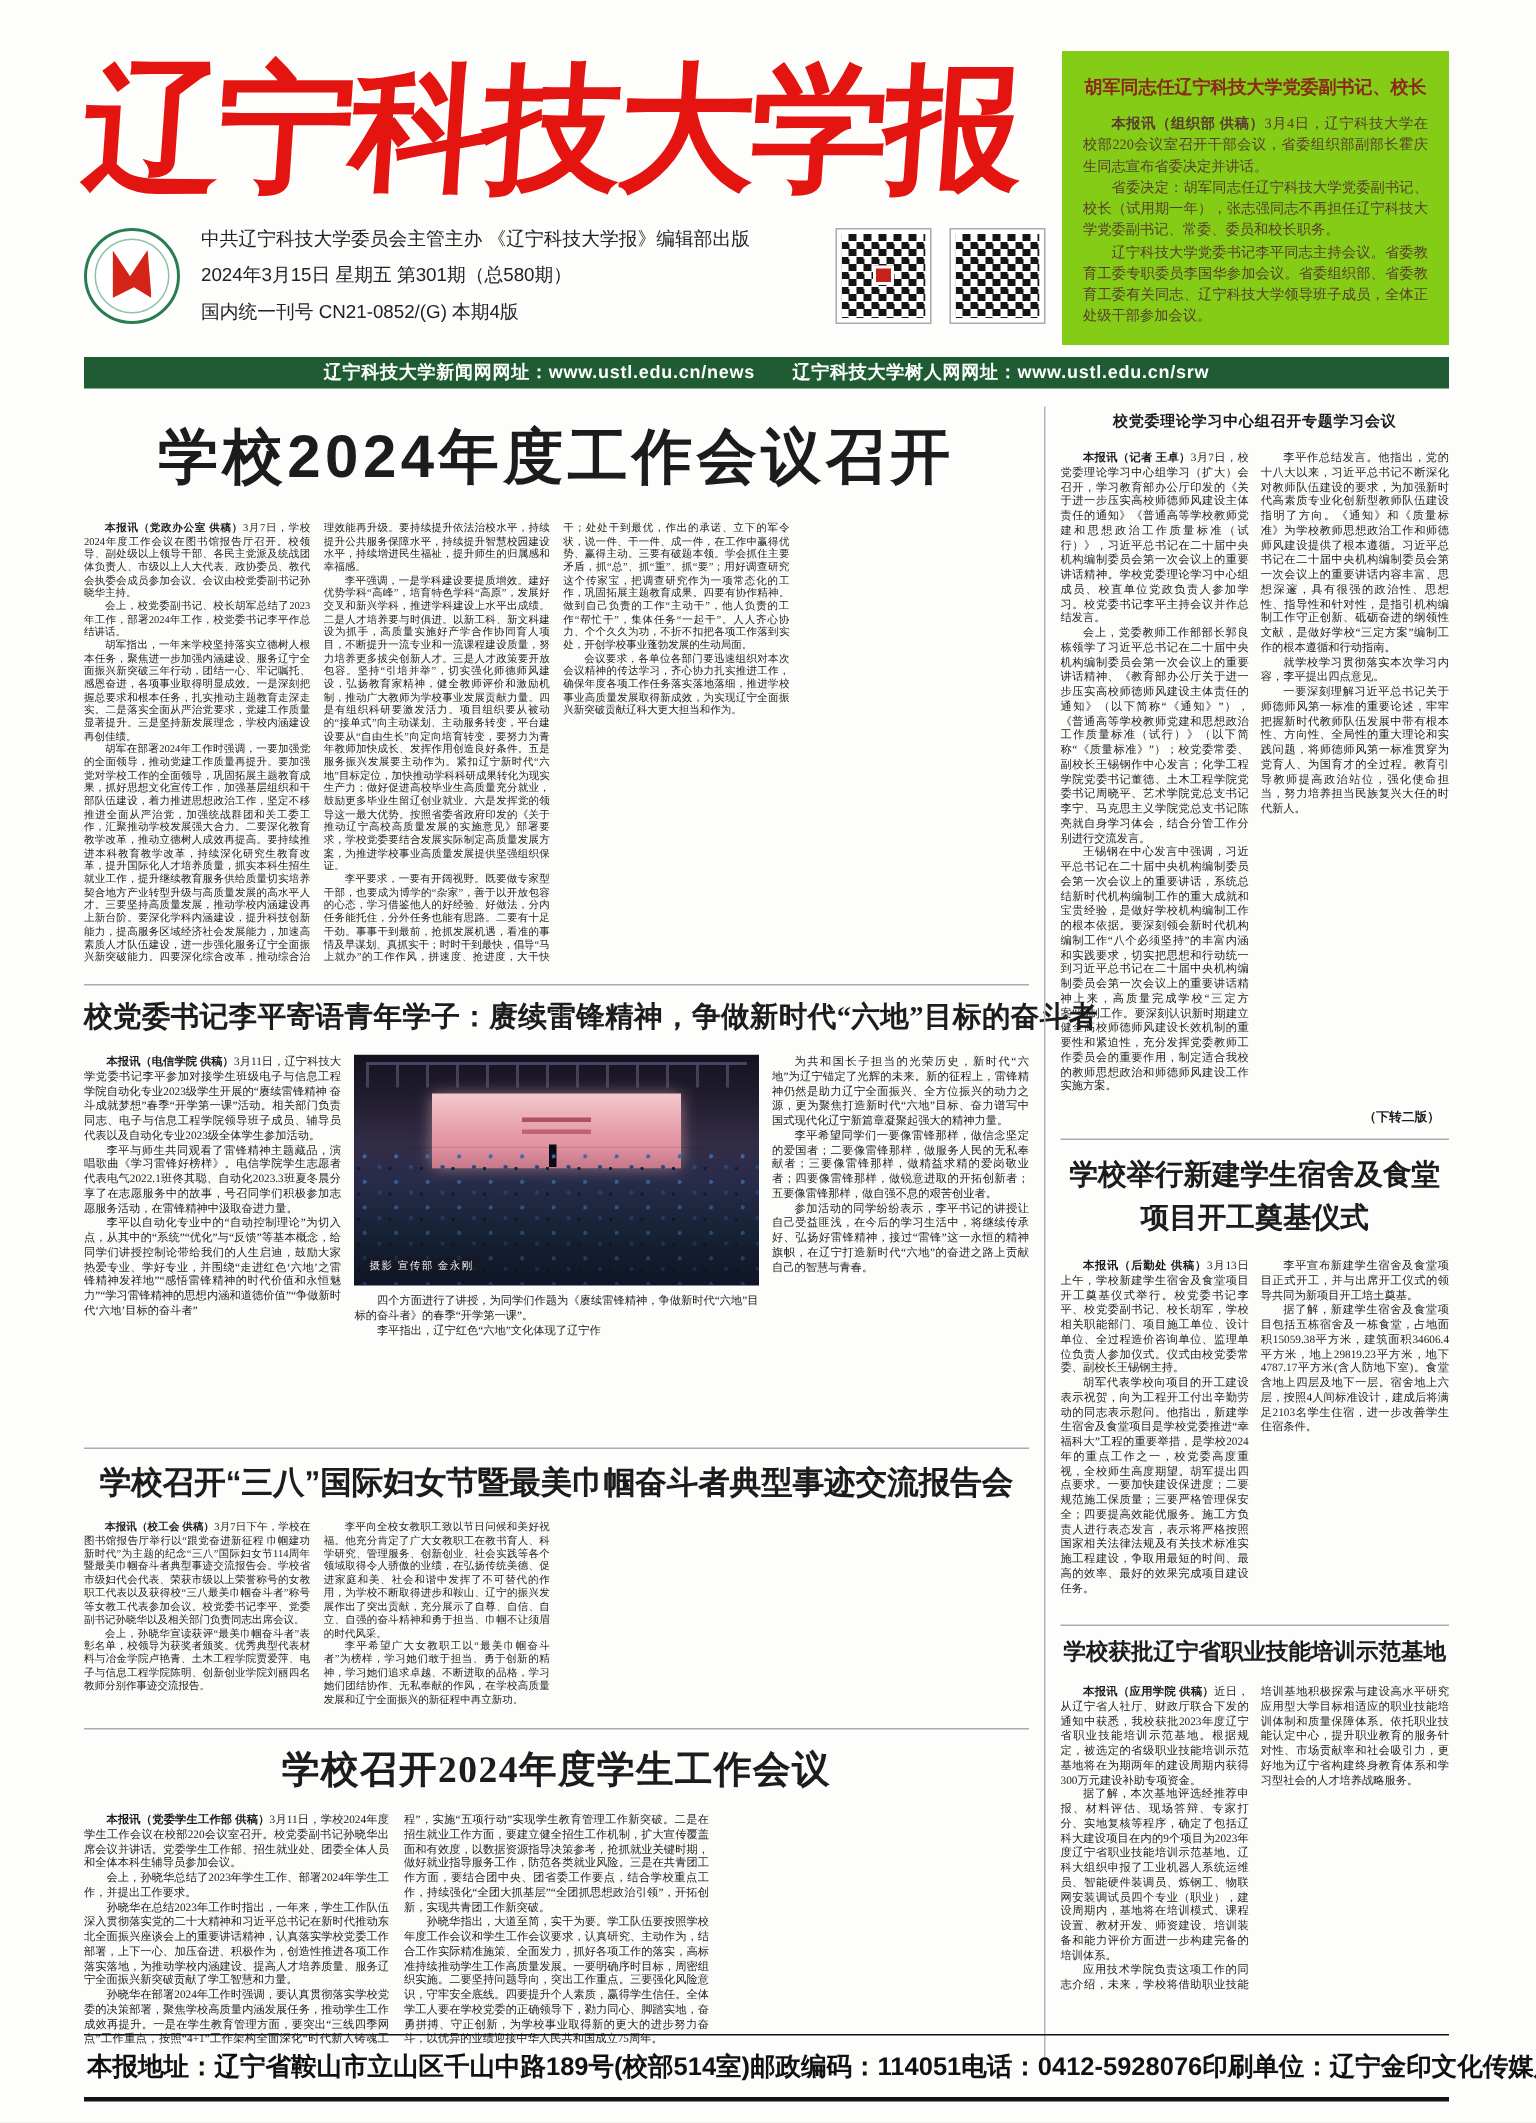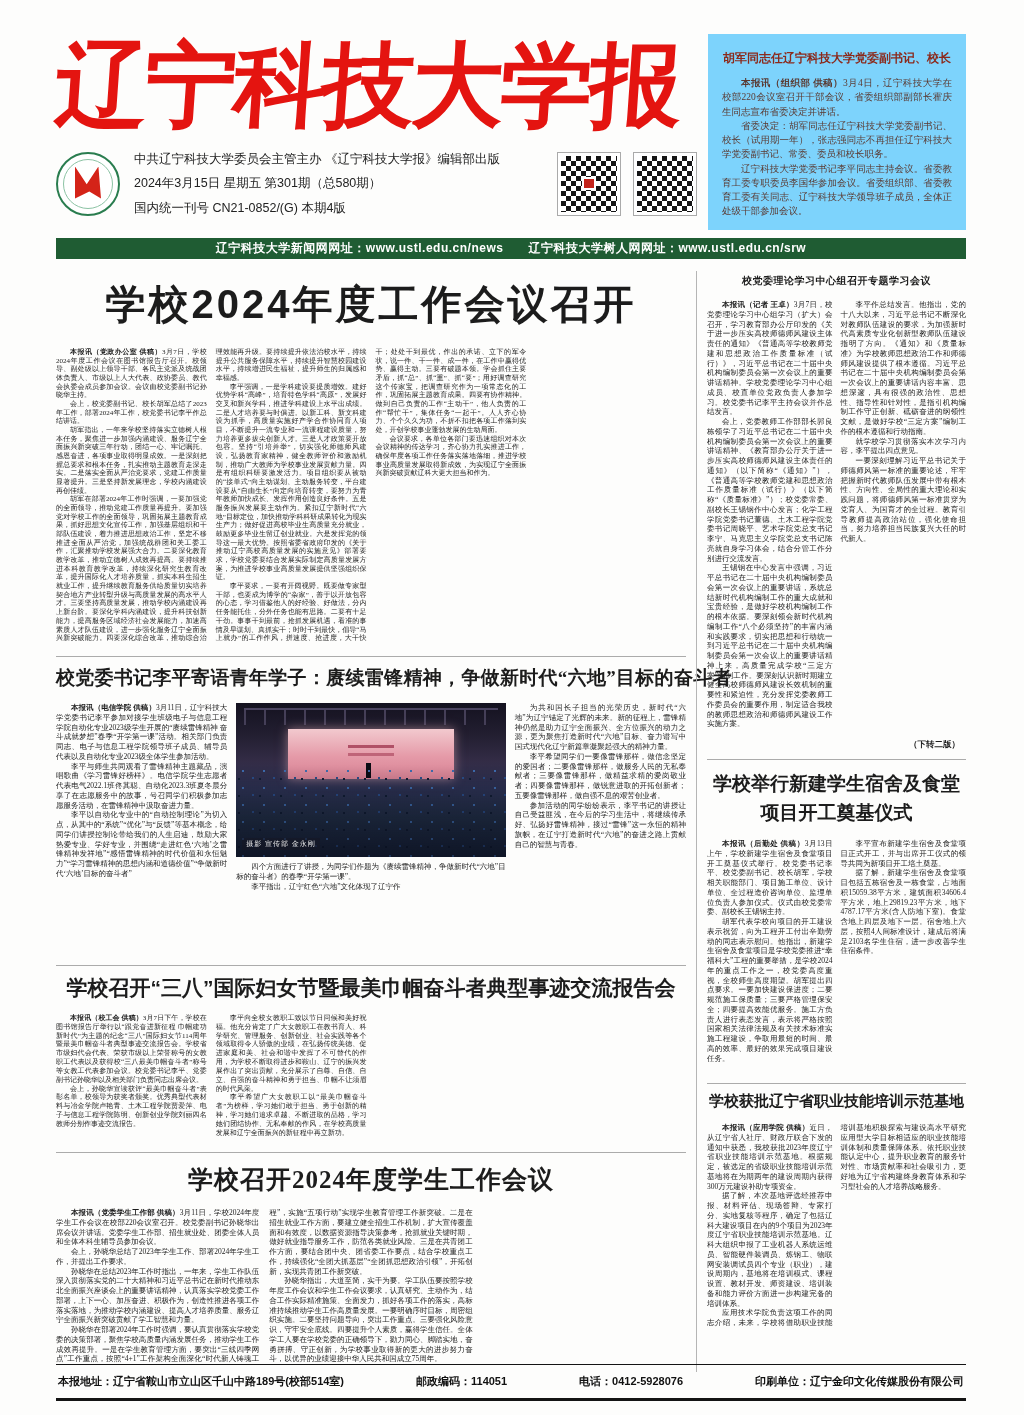--- a/index.html
+++ b/index.html
@@ -18,21 +18,21 @@
   .logo::before{content:'';position:absolute;inset:5px;border-radius:50%;border:1px solid #8cc3a4;}
   .logo::after{content:'';position:absolute;left:17px;top:13px;width:26px;height:32px;background:#d42318;
         clip-path:polygon(0 0,45% 55%,90% 0,100% 100%,55% 78%,0 100%);}
   .pub-lines{font-size:12.5px;line-height:1.95;color:#222;font-family:"Liberation Sans",sans-serif;
              white-space:nowrap;}
   .qr{width:56px;height:56px;flex:0 0 56px;position:relative;border:3px solid #fff;outline:1px solid #aaa;
       background:conic-gradient(#151515 25%,#fff 0 50%,#151515 0 75%,#fff 0) 0 0/10px 10px;}
   .qr.first{margin-left:auto;}
   .qr.first::after{content:'';position:absolute;inset:38%;background:#c4231b;border:2px solid #fff;}
   
-  .top-right-box{flex:1;background:#7dd3fc;box-sizing:border-box;height:196px;
+  .top-right-box{flex:1;background:#84cc16;box-sizing:border-box;height:196px;
                  padding:16px 14px 10px;overflow:hidden;}
   .top-right-box h2{margin:0 0 9px;font-size:12px;text-align:center;color:#8b2a1c;
                     font-weight:900;letter-spacing:0;white-space:nowrap;}
   .top-right-box p{font-size:9.5px;line-height:1.5;color:#5a3a32;}
   
   .url-bar{margin-top:8px;background:#1f5c33;color:#fff;font-size:12px;font-weight:bold;
            text-align:center;padding:2px 0;font-family:"Liberation Sans",sans-serif;
            letter-spacing:0.5px;}
   
   .content{display:flex;margin-top:12px;}
@@ -91,21 +91,21 @@
   .dorm h2{font-size:19px;text-align:center;font-weight:900;line-height:1.5;margin:10px 0 12px;}
   .dorm .cols{columns:2;column-gap:8px;column-fill:auto;height:236px;overflow:hidden;
               font-size:7.5px;line-height:1.3;}
   .skill h2{font-size:15px;text-align:center;font-weight:900;margin:8px 0 12px;white-space:nowrap;}
   .skill .cols{columns:2;column-gap:8px;column-fill:auto;height:210px;overflow:hidden;
                font-size:7.5px;line-height:1.3;}
   
   .foot{position:absolute;left:56px;right:58px;bottom:14px;border-top:1.5px solid #141414;
         border-bottom:3px solid #141414;padding:9px 2px;display:flex;gap:0;
         justify-content:space-between;font-family:"Liberation Sans",sans-serif;
-        font-size:11px;font-weight:bold;color:#111;white-space:nowrap;}
+        font-size:17px;font-weight:bold;color:#111;white-space:nowrap;}
 </style>
 </head>
 <body>
 
 <div class="page">
 
   <header class="masthead-row">
     <div class="masthead-left">
       <h1 class="paper-title">辽宁科技大学报</h1>
       <div class="pub-info-row">

